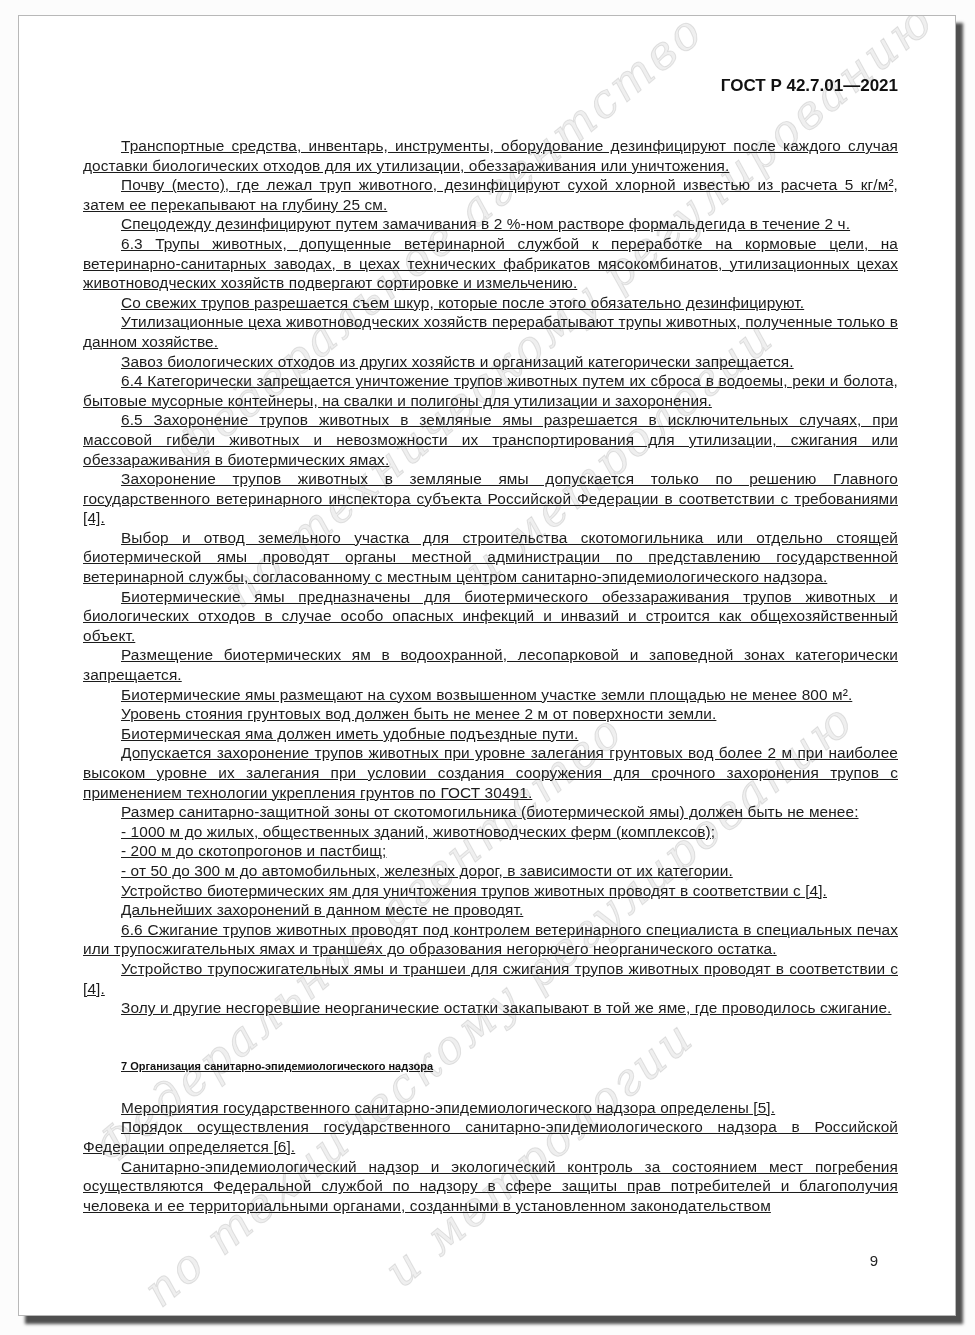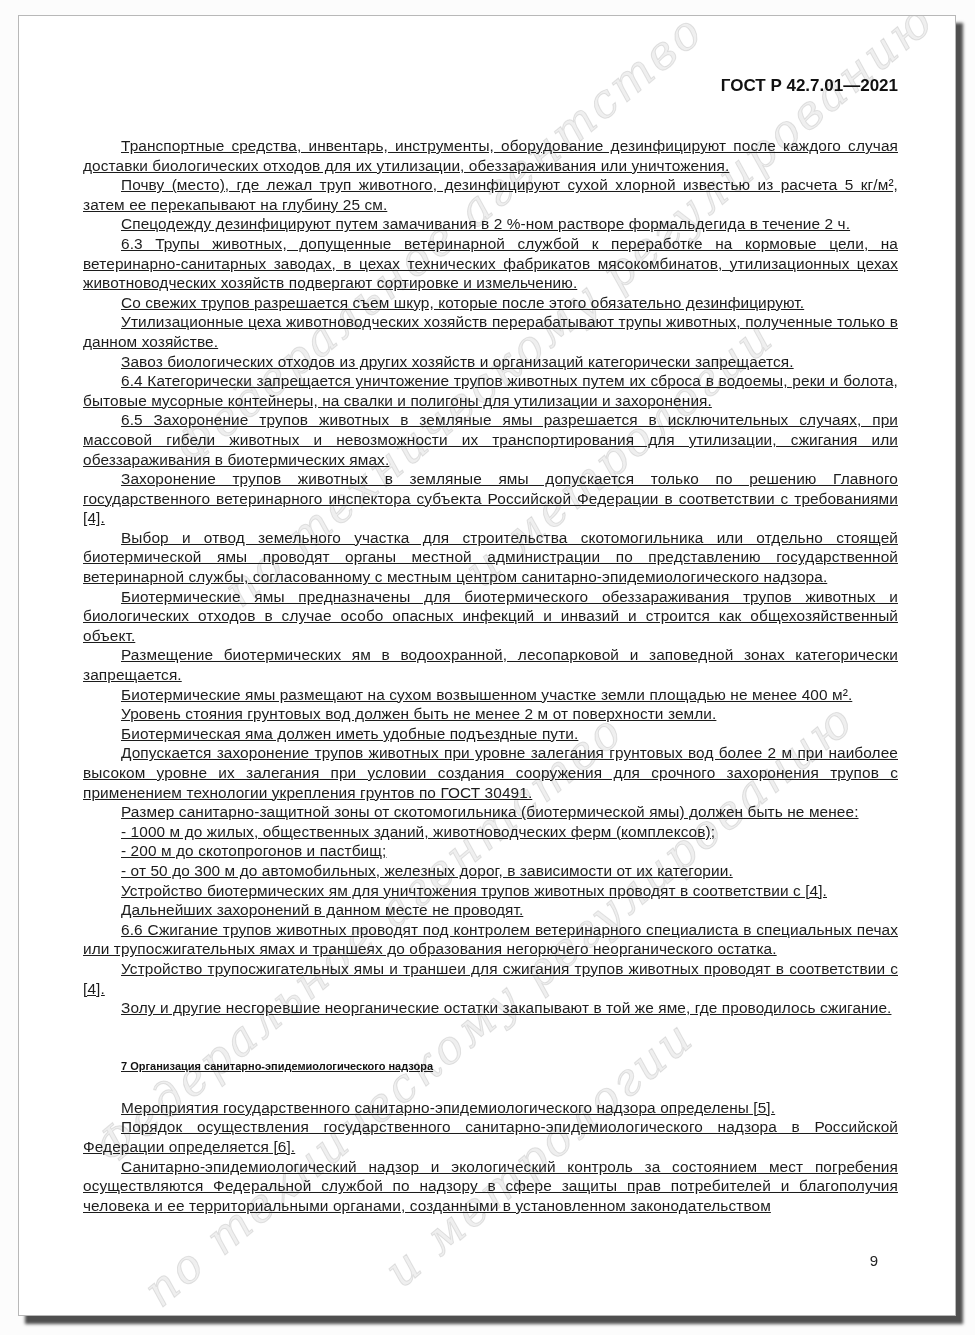--- a/index.html
+++ b/index.html
@@ -113,21 +113,21 @@
       <p>6.3 Трупы животных, допущенные ветеринарной службой к переработке на кормовые цели, на ветеринарно-санитарных заводах, в цехах технических фабрикатов мясокомбинатов, утилизационных цехах животноводческих хозяйств подвергают сортировке и измельчению.</p>
       <p>Со свежих трупов разрешается съем шкур, которые после этого обязательно дезинфицируют.</p>
       <p>Утилизационные цеха животноводческих хозяйств перерабатывают трупы животных, полученные только в данном хозяйстве.</p>
       <p>Завоз биологических отходов из других хозяйств и организаций категорически запрещается.</p>
       <p>6.4 Категорически запрещается уничтожение трупов животных путем их сброса в водоемы, реки и болота, бытовые мусорные контейнеры, на свалки и полигоны для утилизации и захоронения.</p>
       <p>6.5 Захоронение трупов животных в земляные ямы разрешается в исключительных случаях, при массовой гибели животных и невозможности их транспортирования для утилизации, сжигания или обеззараживания в биотермических ямах.</p>
       <p>Захоронение трупов животных в земляные ямы допускается только по решению Главного государственного ветеринарного инспектора субъекта Российской Федерации в соответствии с требованиями [4].</p>
       <p>Выбор и отвод земельного участка для строительства скотомогильника или отдельно стоящей биотермической ямы проводят органы местной администрации по представлению государственной ветеринарной службы, согласованному с местным центром санитарно-эпидемиологического надзора.</p>
       <p>Биотермические ямы предназначены для биотермического обеззараживания трупов животных и биологических отходов в случае особо опасных инфекций и инвазий и строится как общехозяйственный объект.</p>
       <p>Размещение биотермических ям в водоохранной, лесопарковой и заповедной зонах категорически запрещается.</p>
-      <p>Биотермические ямы размещают на сухом возвышенном участке земли площадью не менее 400 м².</p>
+      <p>Биотермические ямы размещают на сухом возвышенном участке земли площадью не менее 800 м².</p>
       <p>Уровень стояния грунтовых вод должен быть не менее 2 м от поверхности земли.</p>
       <p>Биотермическая яма должен иметь удобные подъездные пути.</p>
       <p>Допускается захоронение трупов животных при уровне залегания грунтовых вод более 2 м при наиболее высоком уровне их залегания при условии создания сооружения для срочного захоронения трупов с применением технологии укрепления грунтов по ГОСТ 30491.</p>
       <p>Размер санитарно-защитной зоны от скотомогильника (биотермической ямы) должен быть не менее:</p>
       <p>- 1000 м до жилых, общественных зданий, животноводческих ферм (комплексов);</p>
       <p>- 200 м до скотопрогонов и пастбищ;</p>
       <p>- от 50 до 300 м до автомобильных, железных дорог, в зависимости от их категории.</p>
       <p>Устройство биотермических ям для уничтожения трупов животных проводят в соответствии с [4].</p>
       <p>Дальнейших захоронений в данном месте не проводят.</p>
       <p>6.6 Сжигание трупов животных проводят под контролем ветеринарного специалиста в специальных печах или трупосжигательных ямах и траншеях до образования негорючего неорганического остатка.</p>

